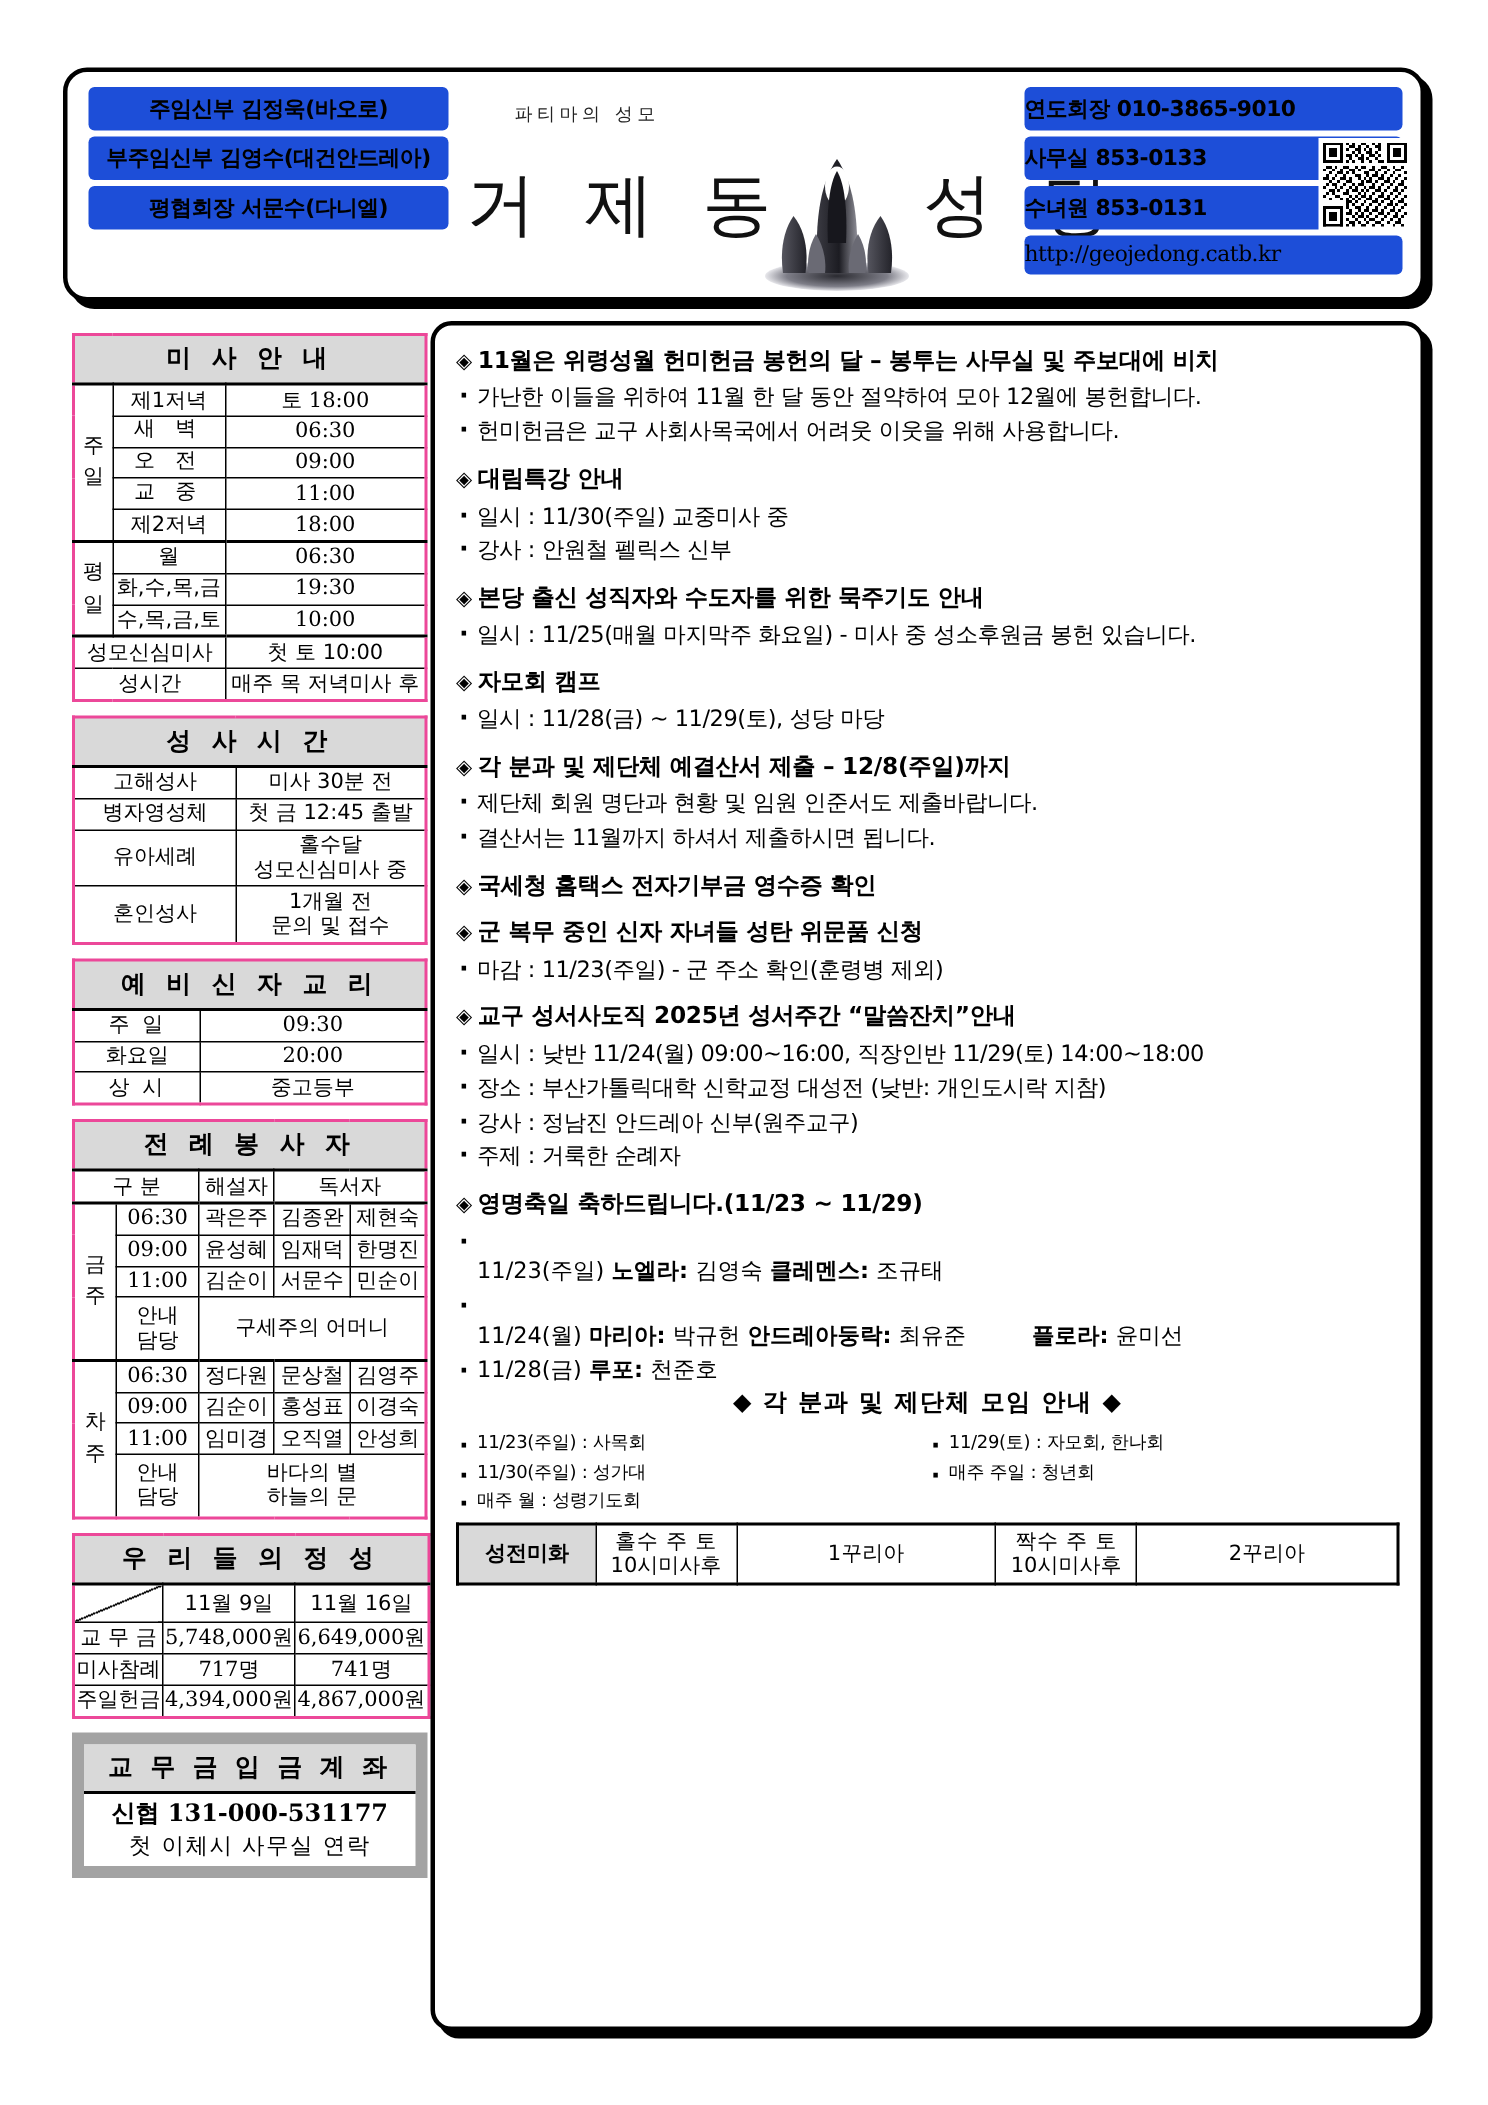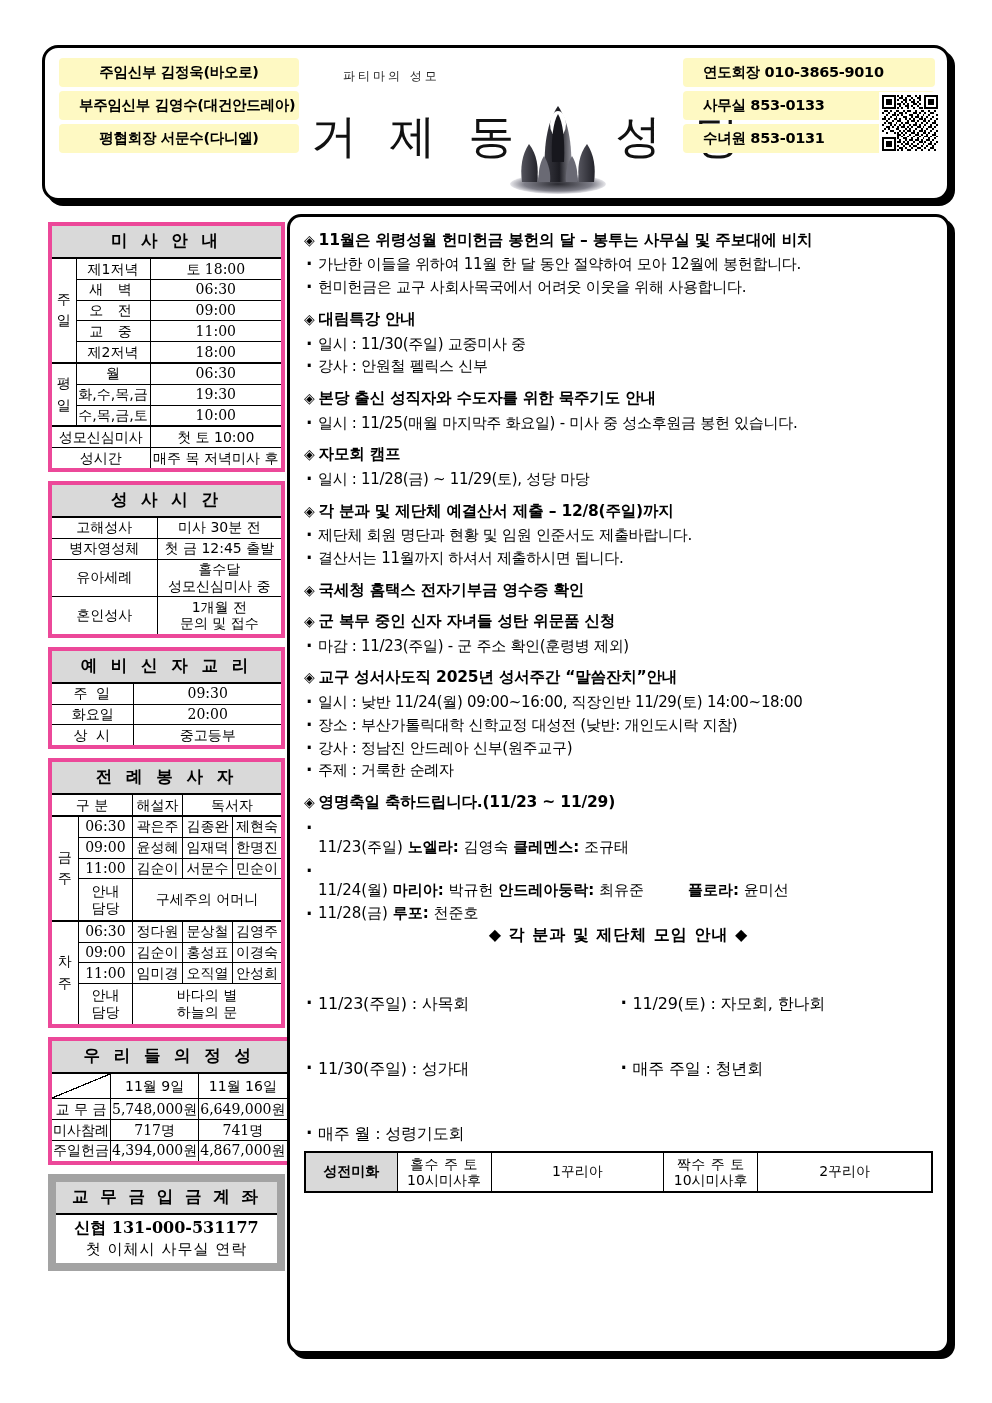--- a/index.html
+++ b/index.html
@@ -17,25 +17,25 @@
     position: absolute; left: 42px; top: 45px;
     width: 908px; height: 156px;
     border: 3px solid #000;
     border-radius: 16px;
     background: #fff;
     box-shadow: 5px 5px 0 0 #000;
   }
   .hdr-left { position: absolute; left: 14px; top: 10px; width: 240px; }
   .hdr-right { position: absolute; right: 12px; top: 10px; width: 252px; }
   .pill {
-    background: #fef9c3;
+    background: #1d4ed8;
     border-radius: 4px;
     font-weight: bold;
     font-size: 14.5px;
-    padding: 5px 20px;
+    padding: 5px 0;
     margin-bottom: 4px;
     white-space: nowrap;
     text-align: left;
     letter-spacing: -0.3px;
   }
   .hdr-left .pill { text-align: center; }
   .pill.url {
     font-family: "DejaVu Serif", "Liberation Serif", serif;
     font-weight: normal;
     font-size: 14.5px;
@@ -66,21 +66,21 @@
 
   
   .sidebar { position: absolute; left: 48px; top: 222px; width: 237px; }
   table.tbl {
     width: 100%;
     border-collapse: collapse;
     margin-bottom: 9px;
     font-family: "DejaVu Sans", "Liberation Sans", sans-serif;
   }
   table.tbl, table.tbl th, table.tbl td { border: 1px solid #000; }
-  table.tbl { border: 4px solid #ec4899; }
+  table.tbl { border: 2px solid #ec4899; }
   table.tbl th.cap {
     background: #d9d9d9;
     font-size: 16.5px;
     font-weight: bold;
     letter-spacing: 4px;
     padding: 4px 0 5px;
     border-bottom: 2px solid #000;
   }
   table.tbl td {
     text-align: center;
@@ -89,21 +89,21 @@
     line-height: 1.2;
     white-space: nowrap;
   }
   td.vhead {
     font-size: 14px; font-weight: normal;
     width: 26px;
     letter-spacing: 0;
   }
   td.vhead span { display: block; line-height: 1.55; }
   .sp1 { letter-spacing: 2px; }
-  .sp2 { letter-spacing: 5px; }
+  .sp2 { letter-spacing: 5px; font-family: Liberation Serif, serif; }
   .num { font-family: "DejaVu Serif","Liberation Serif",serif; }
   .thick-top { border-top: 2px solid #000 !important; }
 
   
   .diag {
     position: relative;
     background:
       linear-gradient(to bottom right,
         transparent 0%, transparent calc(50% - 0.6px),
         #000 calc(50% - 0.6px), #000 calc(50% + 0.6px),
@@ -155,21 +155,21 @@
   .feast-row b { font-weight: bold; }
   .feast-row .c1 { display:inline-block; min-width: 172px; }
   .feast-row .c2 { display:inline-block; min-width: 185px; margin-top: 20px; }
 
   .group-title {
     text-align: center; font-weight: bold; font-size: 16px;
     margin-bottom: 6px; letter-spacing: 1px;
   }
   .two-col { display:flex; }
   .two-col .col { width: 50%; }
-  .gmeet { font-size: 16px; line-height: 1.62; padding-left: 14px; position: relative; letter-spacing:-0.2px;margin-top:39px;}
+  .gmeet { font-size: 12px; line-height: 1.62; padding-left: 14px; position: relative; letter-spacing:-0.2px;}
   .gmeet::before { content:"·"; position:absolute; left:2px; top:-1px; font-weight:bold; font-size:17px; }
 
   table.bottom-tbl {
     width: 100%; border-collapse: collapse; margin-top: 4px;
     border: 2px solid #000;
   }
   table.bottom-tbl td { border: 1px solid #000; text-align:center; font-size: 14px; padding: 3px 2px; }
   td.bt-cap { background:#d9d9d9; font-weight:bold; font-size:15.5px; width: 92px; }
   td.bt-when { width: 94px; font-size: 13px; line-height: 1.15; letter-spacing: 0.5px; }
   td.bt-when .l2 { letter-spacing: 0; }
@@ -220,20 +220,21 @@
           <path d="M41 56 C36 64 35 74 36 82 L47 82 C48 74 46 64 41 56 Z" fill="#6a6a74"></path>
           <path d="M69 56 C74 64 75 74 74 82 L63 82 C62 74 64 64 69 56 Z" fill="#6a6a74"></path>
         </svg>
       </div>
     </div>
 
     <div class="hdr-right">
       <div class="pill">연도회장 010-3865-9010</div>
       <div class="pill">사무실 853-0133</div>
       <div class="pill">수녀원 853-0131</div>
+      <div class="pill url">http://geojedong.catb.kr</div>
     </div>
 
     <div class="qr">
       <svg width="56" height="56" viewBox="0 0 29 29" shape-rendering="crispEdges">
         <rect width="29" height="29" fill="#fff"></rect>
         <g fill="#000">
           <rect x="0" y="0" width="7" height="1"></rect>
             <rect x="0" y="6" width="7" height="1"></rect>
           <rect x="0" y="0" width="1" height="7"></rect>
             <rect x="6" y="0" width="1" height="7"></rect>

